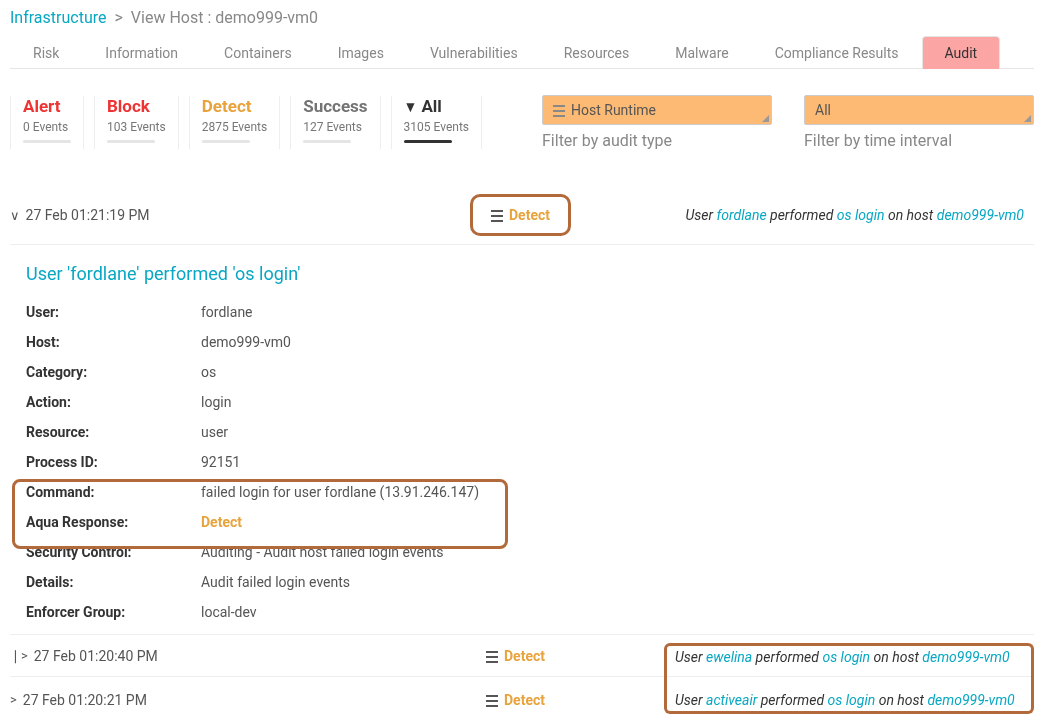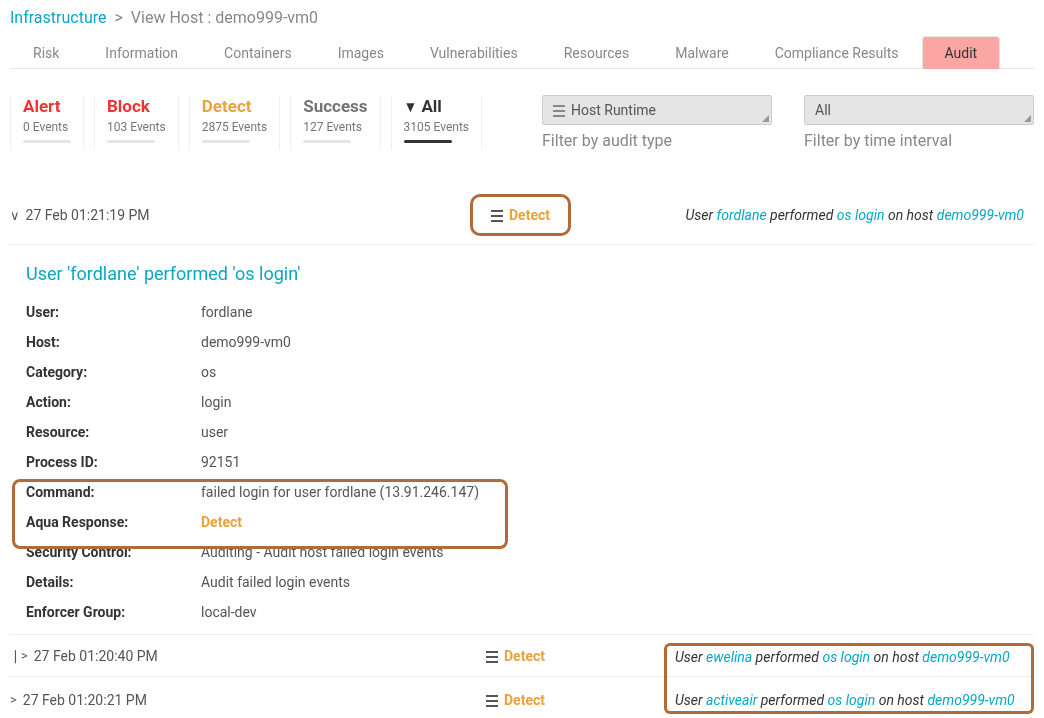--- a/index.html
+++ b/index.html
@@ -21,21 +21,21 @@
 .filter-tab .bar { height: 3px; background: #e5e5e5; margin-top: 6px; border-radius: 2px; width: 48px; }
 .filter-tab.active .bar { background: #333; }
 .c-alert { color: #e33; }
 .c-block { color: #e33; }
 .c-detect { color: #e8a33d; }
 .c-success { color: #737373; }
 .c-all { color: #333; }
 
 .selects { margin-left: auto; display: flex; gap: 32px; }
 .select-group { display: flex; flex-direction: column; gap: 6px; }
-.pseudo-select { border: 1px solid #ccc; background: #e5e5e5; padding: 6px 10px; border-radius: 2px; display: flex; align-items: center; gap: 6px; min-width: 230px; color: #555; position: relative; cursor: pointer; }
+.pseudo-select { border: 1px solid #ccc; background: #fdba74; padding: 6px 10px; border-radius: 2px; display: flex; align-items: center; gap: 6px; min-width: 230px; color: #555; position: relative; cursor: pointer; }
 .pseudo-select .corner { position: absolute; right: 2px; bottom: 2px; width: 0; height: 0; border-left: 7px solid transparent; border-bottom: 7px solid #999; }
 .select-caption { color: #888; font-size: 16px; }
 
 .audit-row { display: flex; align-items: center; padding: 8px 0; border-bottom: 1px solid #eee; gap: 16px; }
 .audit-row.top-border { border-top: 1px solid #eee; }
 .expand-cell { display: flex; align-items: center; gap: 6px; min-width: 200px; cursor: pointer; }
 .chevron { font-size: 13px; color: #555; }
 .timestamp { color: #555; }
 .detect-pill { display: inline-flex; align-items: center; gap: 6px; color: #e8a33d; font-weight: 700; margin-left: 260px; }
 .detect-pill.highlighted { border: 3px solid #b26a3a; border-radius: 10px; padding: 10px 18px; margin-left: 244px; }

